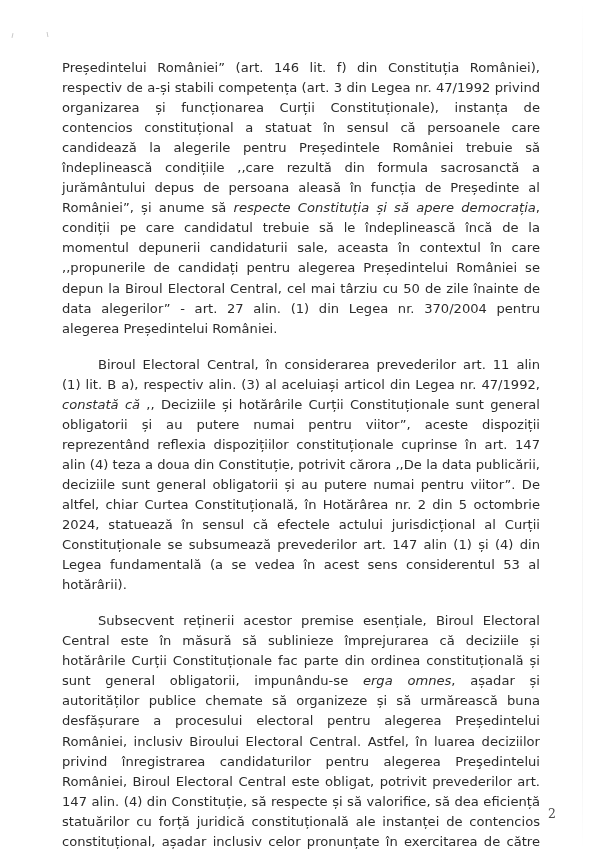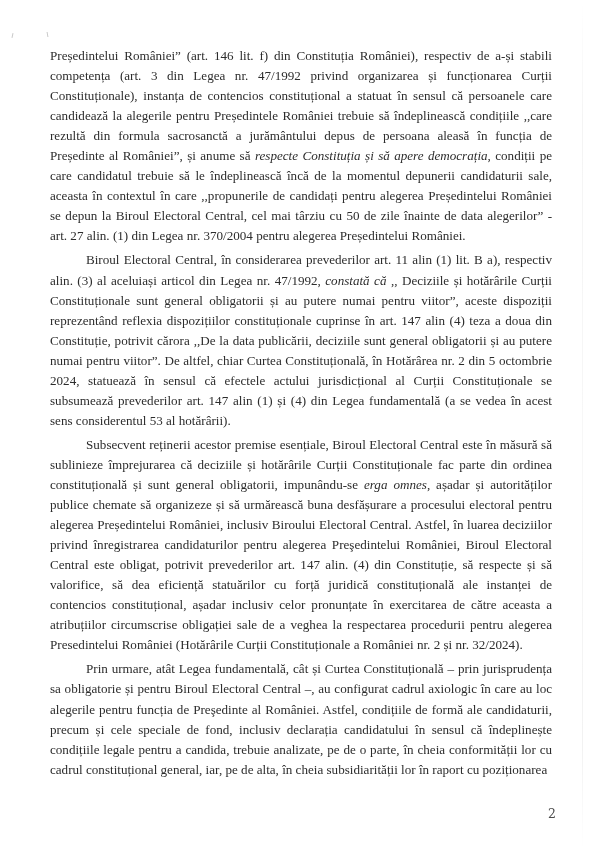--- a/index.html
+++ b/index.html
@@ -50,25 +50,24 @@
     width: 510px;
     color: #2c2c2c;
     font-size: 13.1px;
     line-height: 20.05px;
     text-align: justify;
     text-justify: inter-word;
     -webkit-font-smoothing: antialiased;
   }
 
   .body-text p {
-    margin: 4px;
+    margin: 16px;
     text-indent: 36px;
     text-align: justify;
     hyphens: none;
-    font-family: Liberation Serif, serif;
   }
 
   
   .body-text p.cont {
     text-indent: 0;
   }
 
   .body-text p i {
     font-style: italic;
   }

